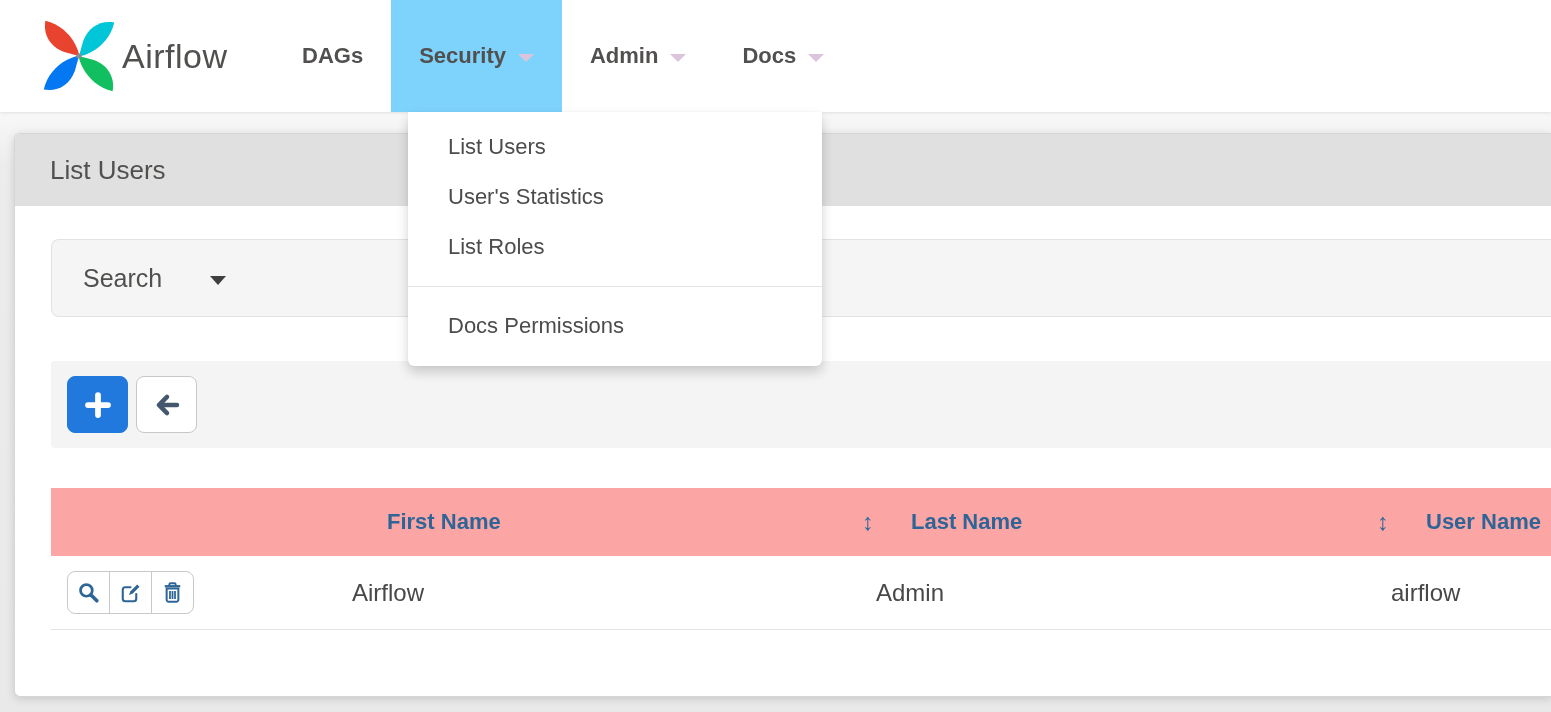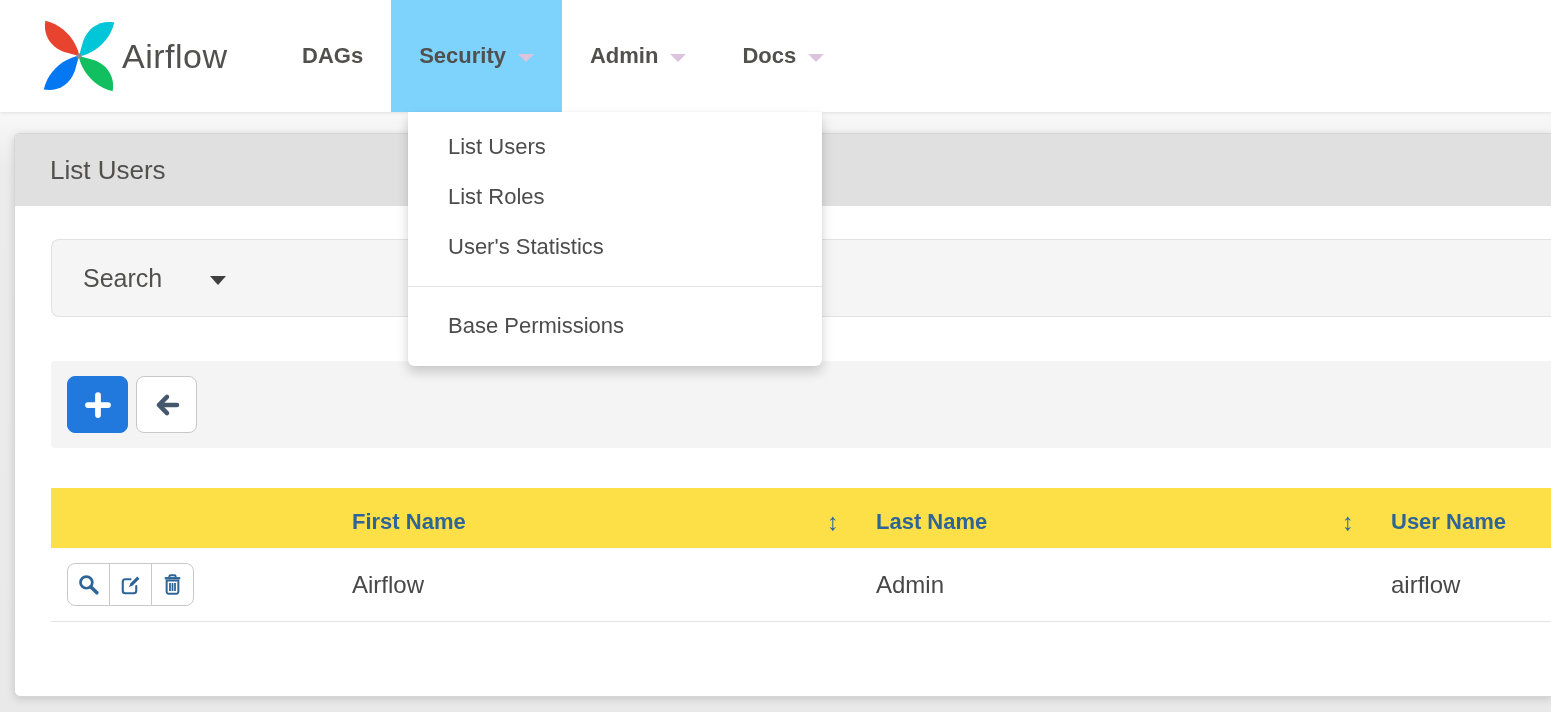--- a/index.html
+++ b/index.html
@@ -78,21 +78,21 @@
     display:flex; align-items:center; padding-left:16px; gap:8px;
   }
   .btn-add, .btn-back {
     width:61px; height:57px; border-radius:8px; cursor:pointer;
     display:flex; align-items:center; justify-content:center;
   }
   .btn-add { background:#2178dd; border:1px solid #2178dd; }
   .btn-back { background:#ffffff; border:1px solid #c8c8c8; }
 
   .table { margin-top:40px; }
-  .thead { display:flex; height:60px; background:#fde047; }
+  .thead { display:flex; height:68px; background:#fca5a5;padding-left:35px; }
   .th {
     position:relative; line-height:68px; font-size:22px; font-weight:bold;
     color:#2e6596; cursor:pointer; white-space:nowrap;
   }
   .th-actions { width:290px; cursor:default; }
   .th-first { width:520px; padding-left:11px; }
   .th-last  { width:515px; padding-left:15px; }
   .th-user  { flex:1; padding-left:15px; }
   .sort-glyph {
     position:absolute; right:22px; top:0; font-size:24px; font-weight:bold; color:#2d6898;
@@ -143,24 +143,24 @@
     </div>
     <div class="nav-item">
       <span>Docs</span>
       <span class="caret-pink"></span>
     </div>
   </nav>
 </header>
 
 <div class="dropdown">
   <a class="dd-item">List Users</a>
+  <a class="dd-item">User's Statistics</a>
   <a class="dd-item">List Roles</a>
-  <a class="dd-item">User's Statistics</a>
   <div class="dd-divider"></div>
-  <a class="dd-item">Base Permissions</a>
+  <a class="dd-item">Docs Permissions</a>
 </div>
 
 <main class="content">
   <section class="panel">
     <div class="panel-header">
       <span>List Users</span>
     </div>
     <div class="panel-body">
 
       <div class="search-well">

